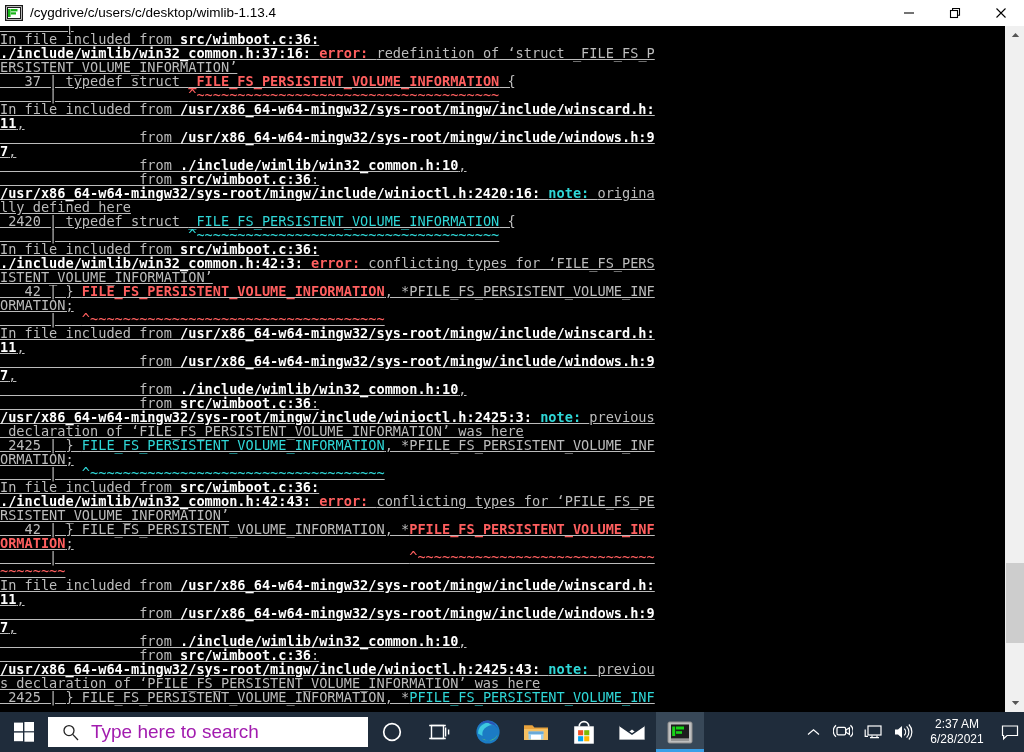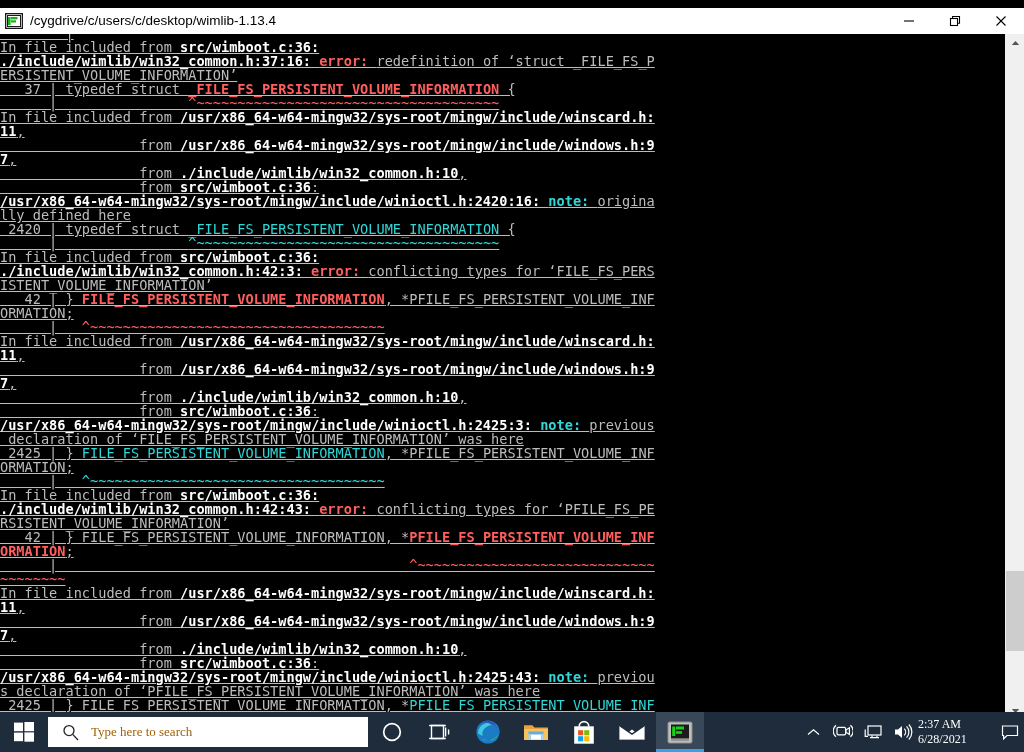--- a/index.html
+++ b/index.html
@@ -5,21 +5,21 @@
   * { box-sizing: border-box; margin: 0; padding: 0; }
   html, body {
     width: 1024px; height: 752px;
     overflow: hidden;
     background: #000;
     font-family: "DejaVu Sans Mono", monospace;
   }
 
   
   #window {
-    position: absolute; left: 0; top: 8px;
+    position: absolute; left: 0; top: 0;
     width: 1024px; height: 712px;
     background: #14532d;
   }
 
   
   #titlebar {
     position: absolute; left: 0; top: 0;
     width: 1024px; height: 26px;
     background: #ffffff;
     display: flex; align-items: center;
@@ -106,22 +106,22 @@
   }
   #search-box {
     width: 320px; height: 30px;
     background: #ffffff;
     display: flex; align-items: center;
     flex: 0 0 auto;
     margin-left: 0px;
   }
   #search-icon { margin-left: 14px; margin-right: 12px; flex: 0 0 auto; display:flex; }
   #search-text {
-    font-family: Liberation Serif, serif;
-    font-size: 13px; color: #a16207;
+    font-family: Liberation Sans, sans-serif;
+    font-size: 19px; color: #a21caf;
     white-space: nowrap;
   }
   .tb-icon {
     width: 48px; height: 40px;
     display: flex; align-items: center; justify-content: center;
     flex: 0 0 auto;
     position: relative;
   }
   .tb-icon.active { background: #384858; }
   .tb-icon.active::after {
@@ -134,22 +134,22 @@
     flex: 0 0 auto;
   }
   .tray-icon {
     width: 30px; height: 40px;
     display: flex; align-items: center; justify-content: center;
     flex: 0 0 auto;
   }
   #clock {
     width: 78px; height: 40px;
     display: flex; flex-direction: column;
-    align-items: flex-start; justify-content: center;
-    font-family: Liberation Serif, serif;
+    align-items: center; justify-content: center;
+    font-family: Liberation Sans, sans-serif;
     font-size: 12px; color: #ffffff;
     line-height: 15px;
     flex: 0 0 auto;
   }
   #notif {
     width: 28px; height: 40px;
     display: flex; align-items: center; justify-content: center;
     flex: 0 0 auto;
   }
 </style>

